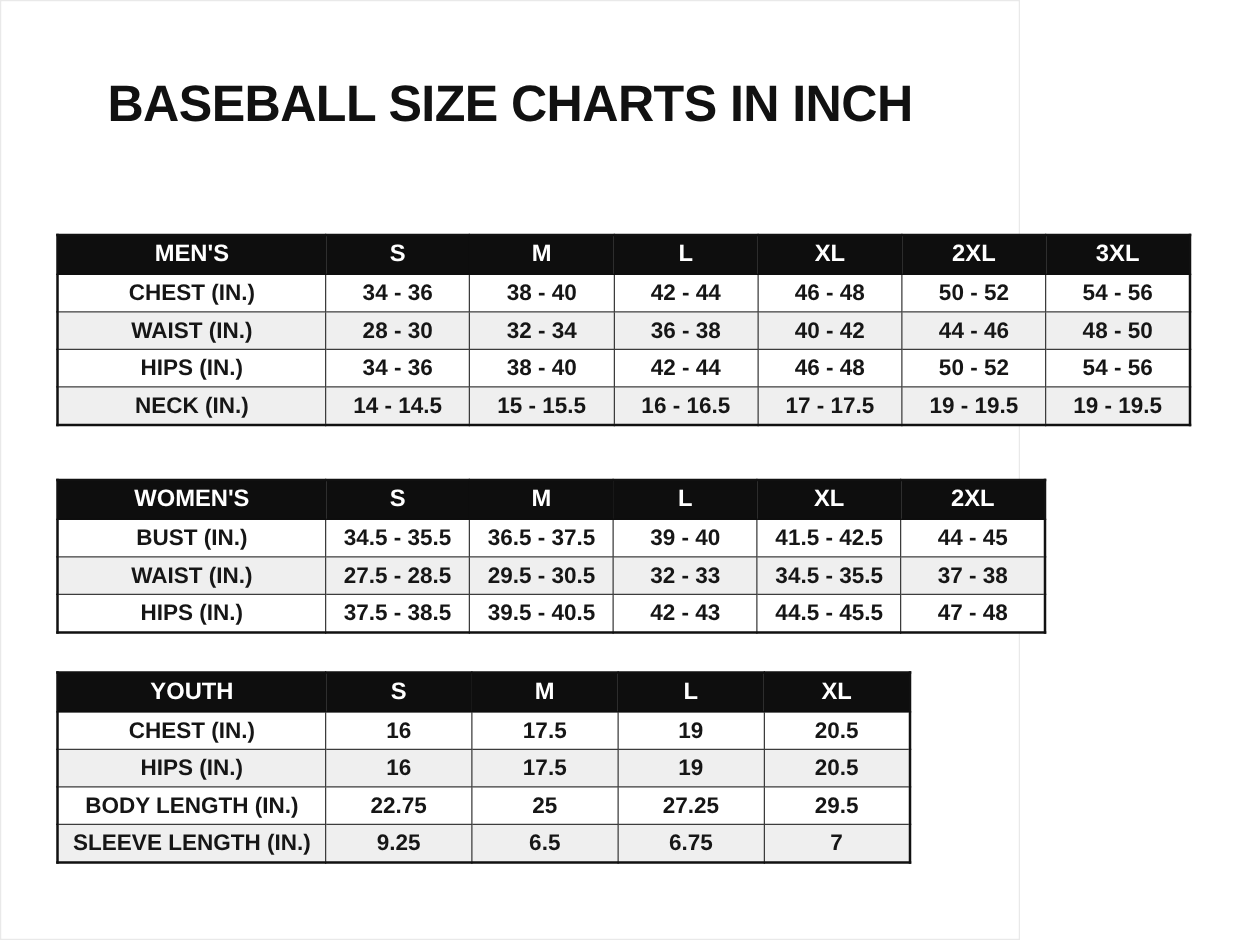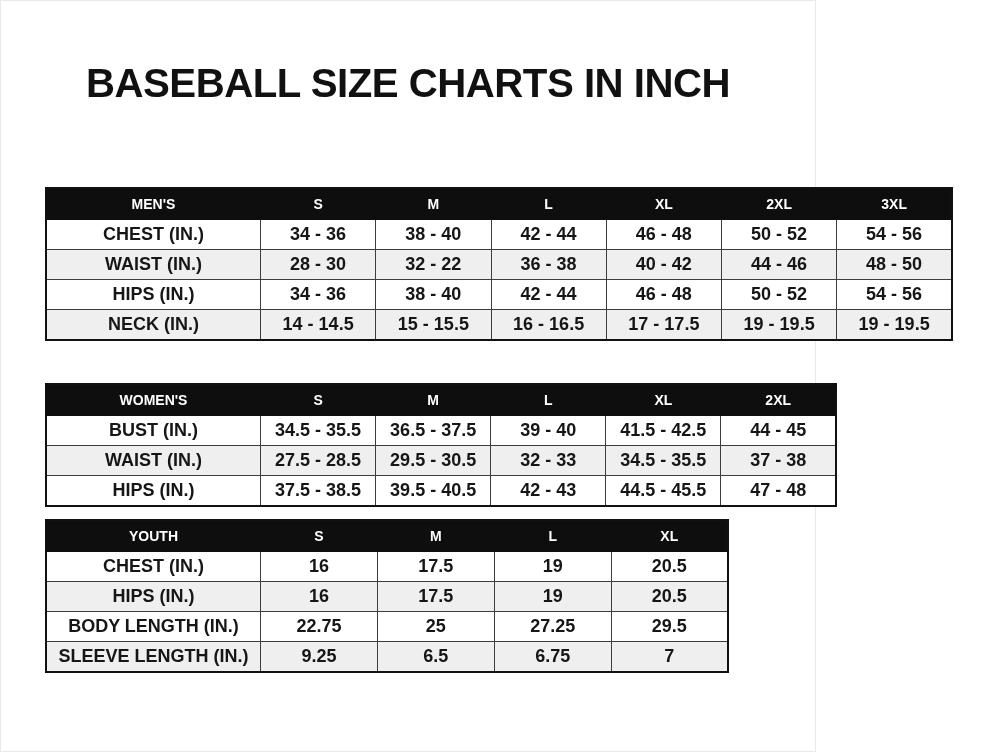--- a/index.html
+++ b/index.html
@@ -30,39 +30,39 @@
     transform: scaleX(0.98);
   }
   table.size-table {
     border-collapse: collapse;
     table-layout: fixed;
     border: 2px solid var(--border-strong, #111111);
     margin-top: 42px;
   }
   table.size-table.t-mens  { width: 908px; margin-top: 80px; }
   table.size-table.t-womens{ width: 792px; }
-  table.size-table.t-youth { width: 684px; margin-top: 12px; padding-left: 48px; }
+  table.size-table.t-youth { width: 684px; margin-top: 30px; padding-left: 48px; }
 
   table.size-table th, table.size-table td {
     height: 29px;
     padding: 0 2px;
     text-align: center;
     vertical-align: middle;
     font-size: 18px;
     font-weight: bold;
     color: var(--cell-text, #161616);
     border: 1px solid var(--border-inner, #3c3c3c);
     white-space: nowrap;
   }
   table.size-table .label-col { width: 209px; }
   table.size-table thead th {
     background: var(--header-bg, #0e0e0e);
     color: var(--header-text, #ffffff);
     border-color: var(--header-bg, #0e0e0e);
-    font-size: 14px;
+    font-size: 19px;
     height: 30px;
   }
   table.size-table tbody tr:nth-child(even) {
     background: var(--row-alt-bg, #efefef);
   }
   table.size-table tbody tr:nth-child(odd) {
     background: #ffffff;
   }
 </style>
 </head>
@@ -89,21 +89,21 @@
           <td>34 - 36</td>
           <td>38 - 40</td>
           <td>42 - 44</td>
           <td>46 - 48</td>
           <td>50 - 52</td>
           <td>54 - 56</td>
         </tr>
         <tr>
           <th class="label-col">WAIST (IN.)</th>
           <td>28 - 30</td>
-          <td>32 - 22</td>
+          <td>32 - 34</td>
           <td>36 - 38</td>
           <td>40 - 42</td>
           <td>44 - 46</td>
           <td>48 - 50</td>
         </tr>
         <tr>
           <th class="label-col">HIPS (IN.)</th>
           <td>34 - 36</td>
           <td>38 - 40</td>
           <td>42 - 44</td>

